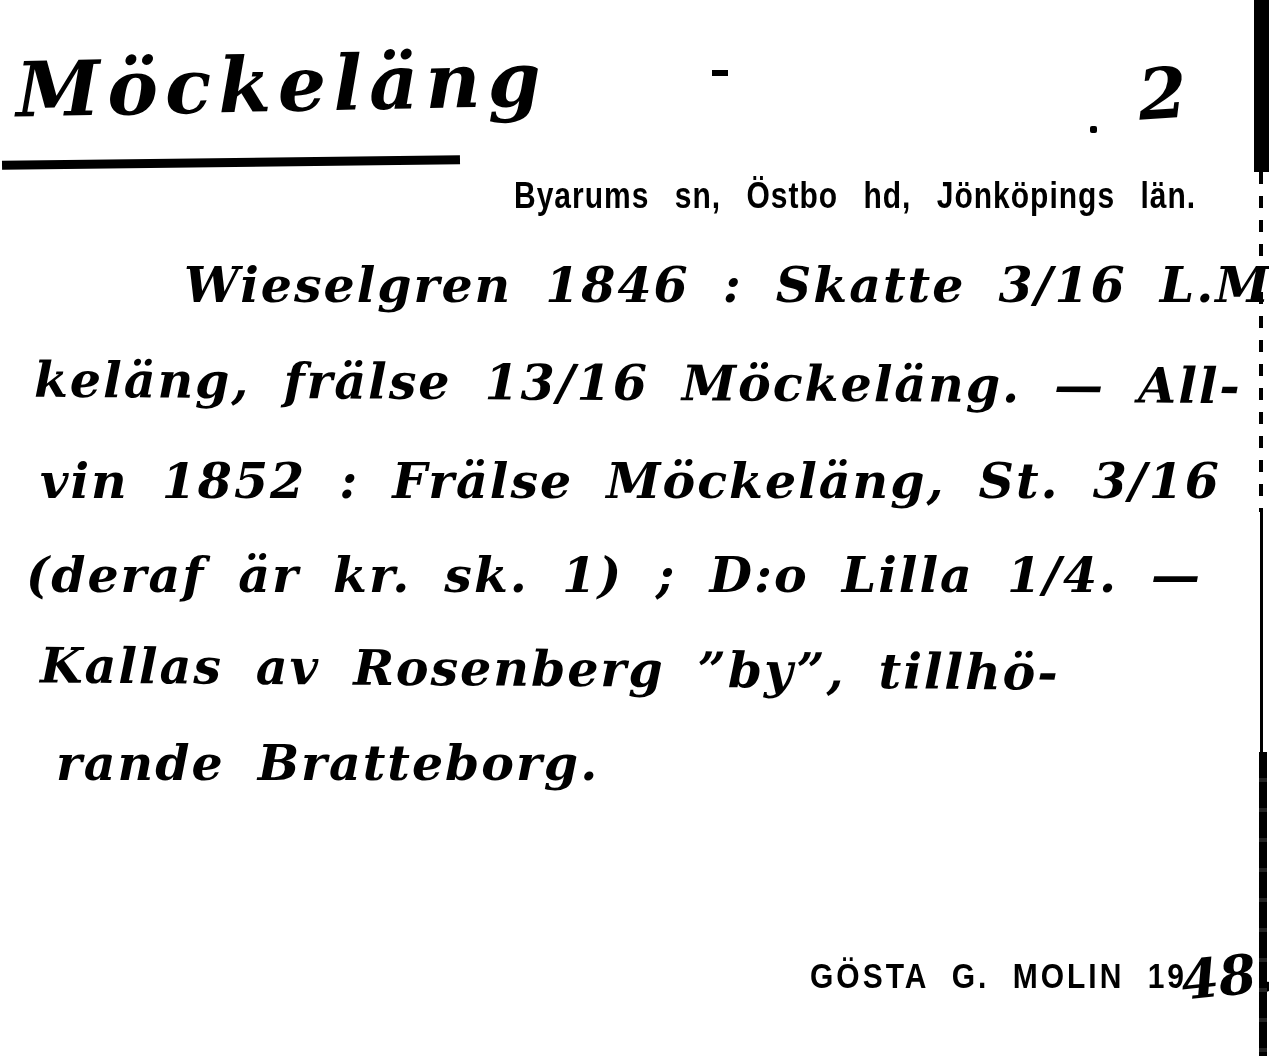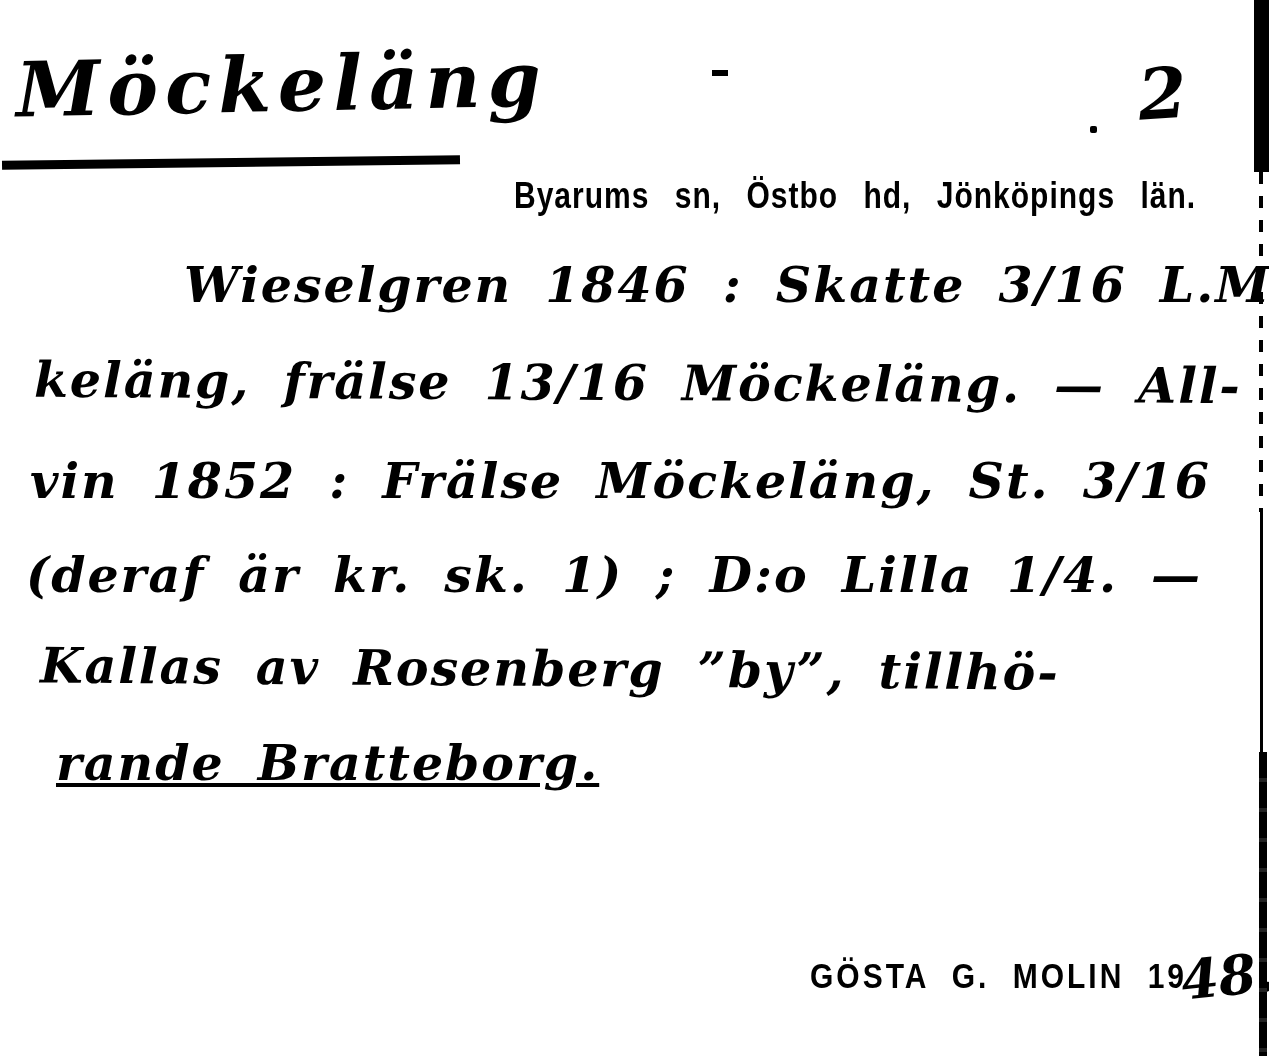--- a/index.html
+++ b/index.html
@@ -62,24 +62,24 @@
   }
   .body-line {
     position: absolute;
     font-size: 49px;
     letter-spacing: 2px;
     word-spacing: 14px;
     white-space: nowrap;
   }
   .bl-0 { left: 184px; top: 256px; }
   .bl-1 { left: 34px;  top: 354px; transform: rotate(0.3deg); }
-  .bl-2 { left: 30px;  top: 452px; }
+  .bl-2 { left: 40px;  top: 452px; }
   .bl-3 { left: 26px;  top: 546px; text-align: right; }
   .bl-4 { left: 40px;  top: 640px; transform: rotate(0.4deg); }
-  .bl-5 { left: 56px;  top: 734px; text-decoration: underline; }
+  .bl-5 { left: 56px;  top: 734px; }
   .footer-stamp {
     position: absolute;
     left: 810px;
     top: 938px;
     white-space: nowrap;
   }
   .footer-printed {
     font-size: 30px;
     letter-spacing: 3px;
     word-spacing: 12px;

